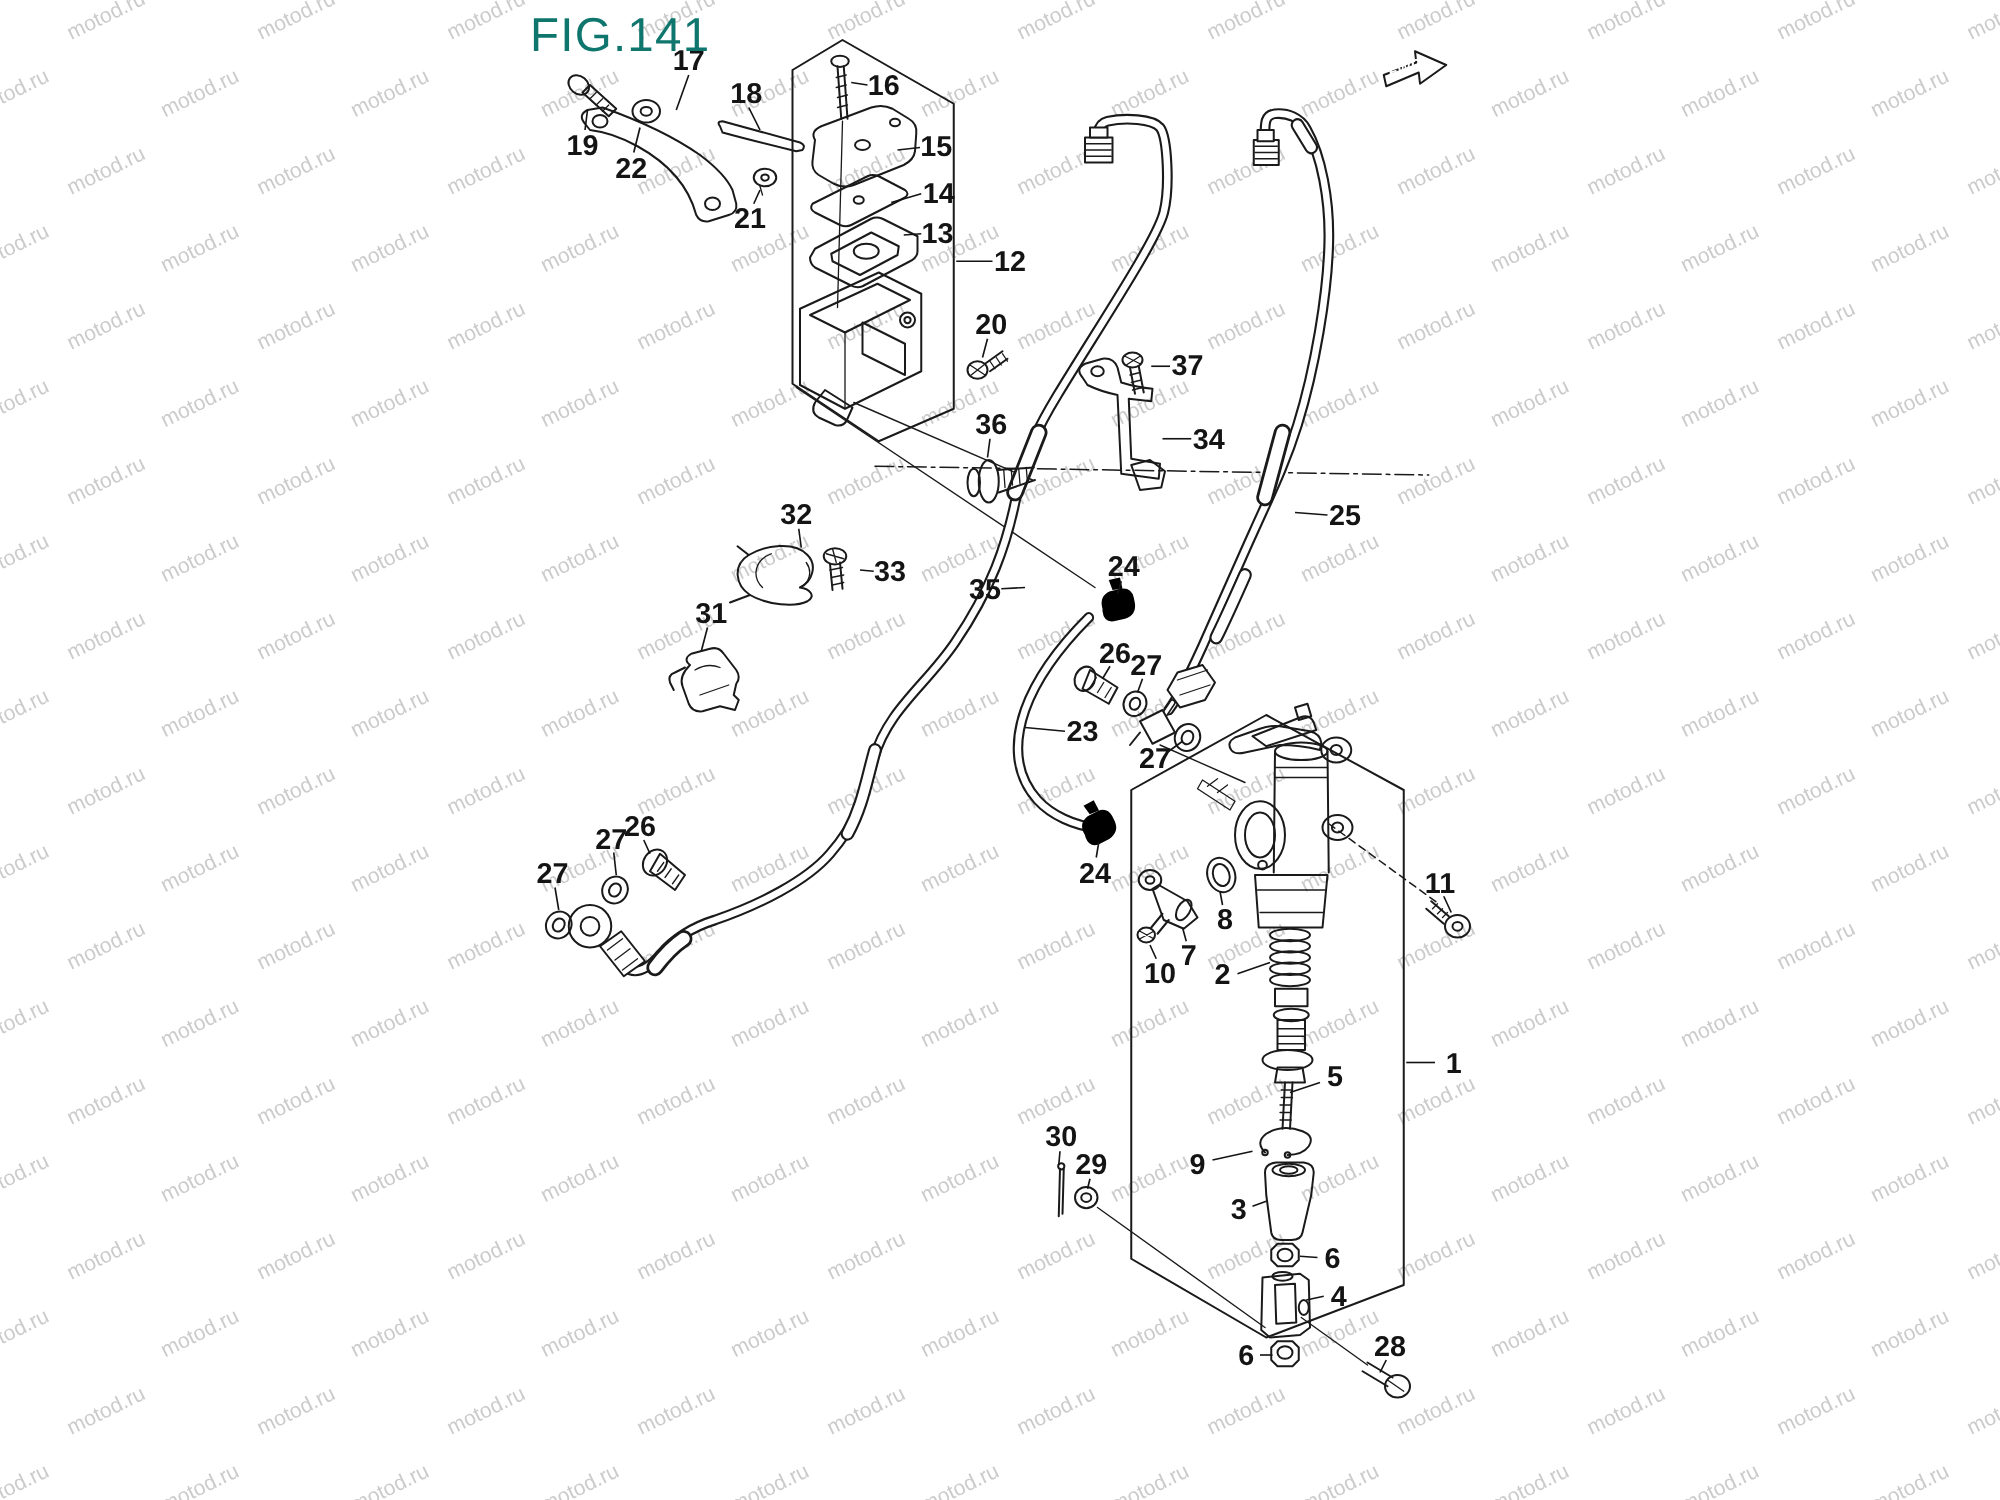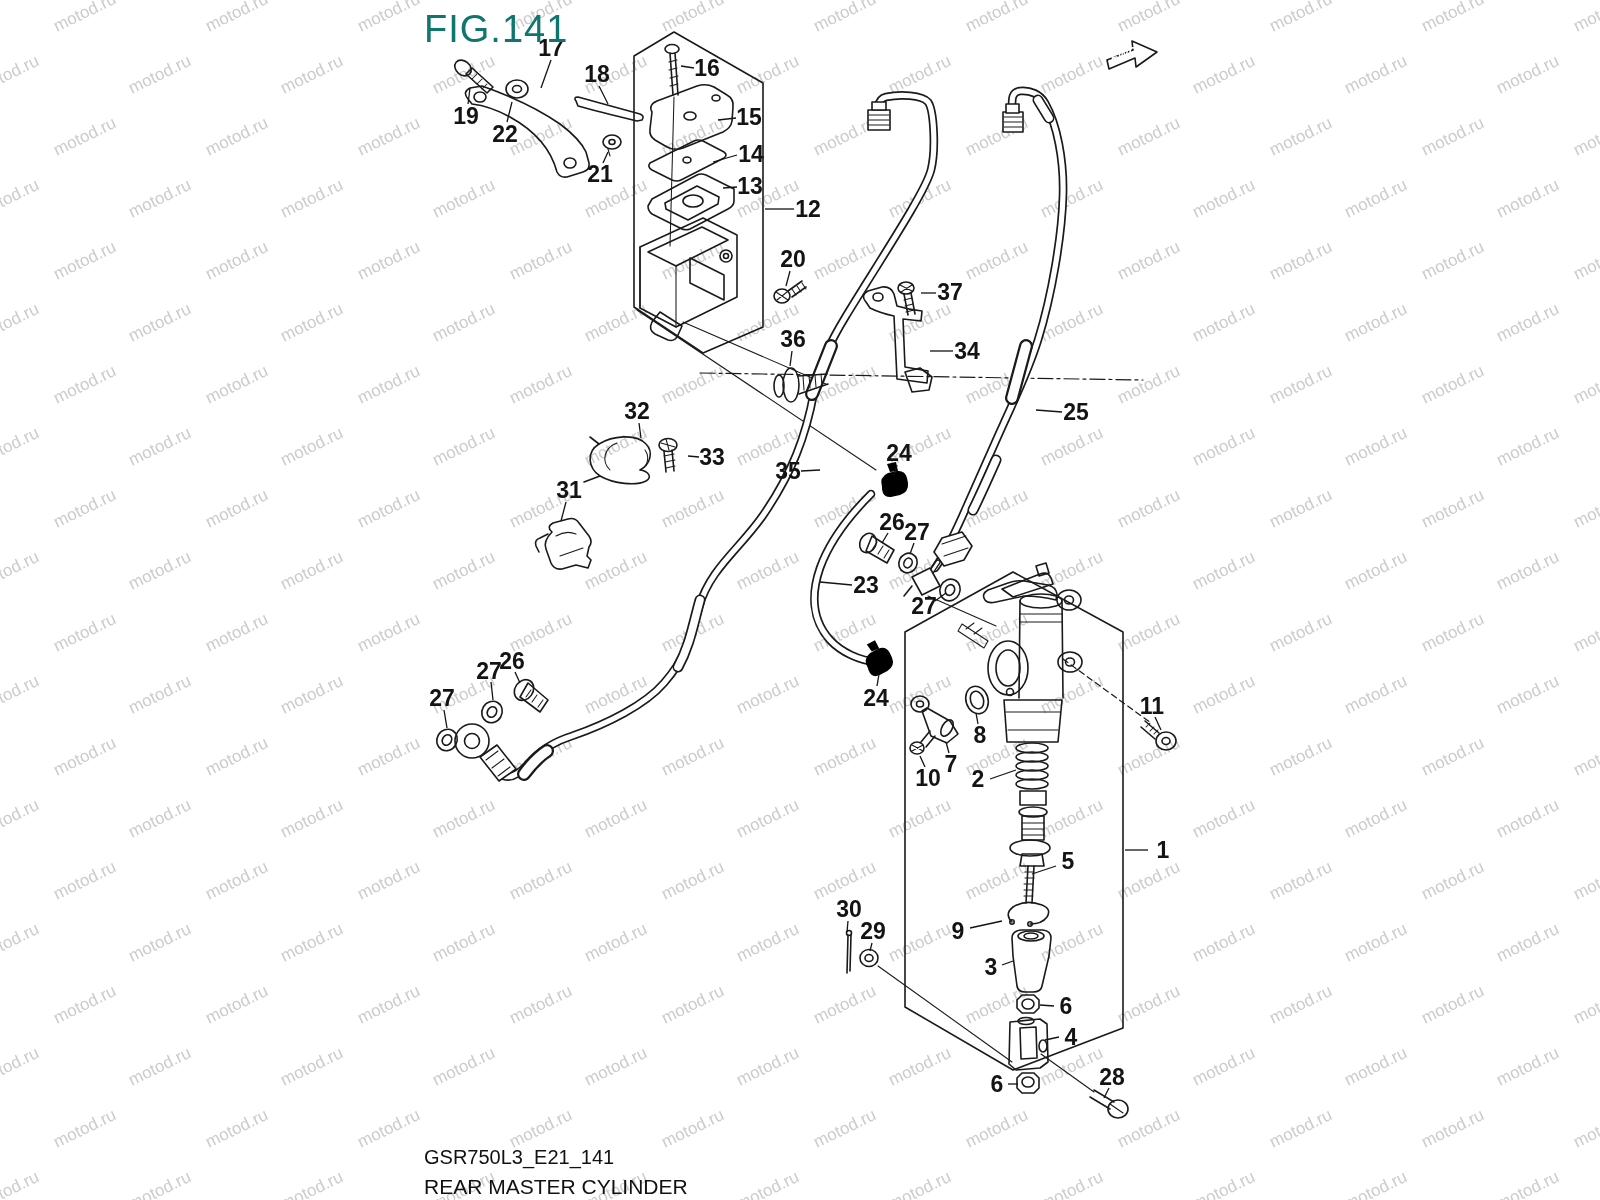--- a/index.html
+++ b/index.html
@@ -703,17 +703,13 @@
         <text x="788" y="471" class="callout-label" text-anchor="middle" dominant-baseline="central">35</text>
         <line x1="792" y1="351" x2="790" y2="366" class="leader"></line>
         <text x="793" y="339" class="callout-label" text-anchor="middle" dominant-baseline="central">36</text>
         <line x1="936" y1="293" x2="921" y2="293" class="leader"></line>
         <text x="950" y="292" class="callout-label" text-anchor="middle" dominant-baseline="central">37</text>
       </g>
   </svg>
 
   <div class="page-title">FIG.141</div>
 
-  <div class="footer">
-    <div class="code">GSR750L3_E21_141</div>
-    <div class="name">REAR MASTER CYLINDER</div>
-  </div>
 </div>
 
 </body></html>

